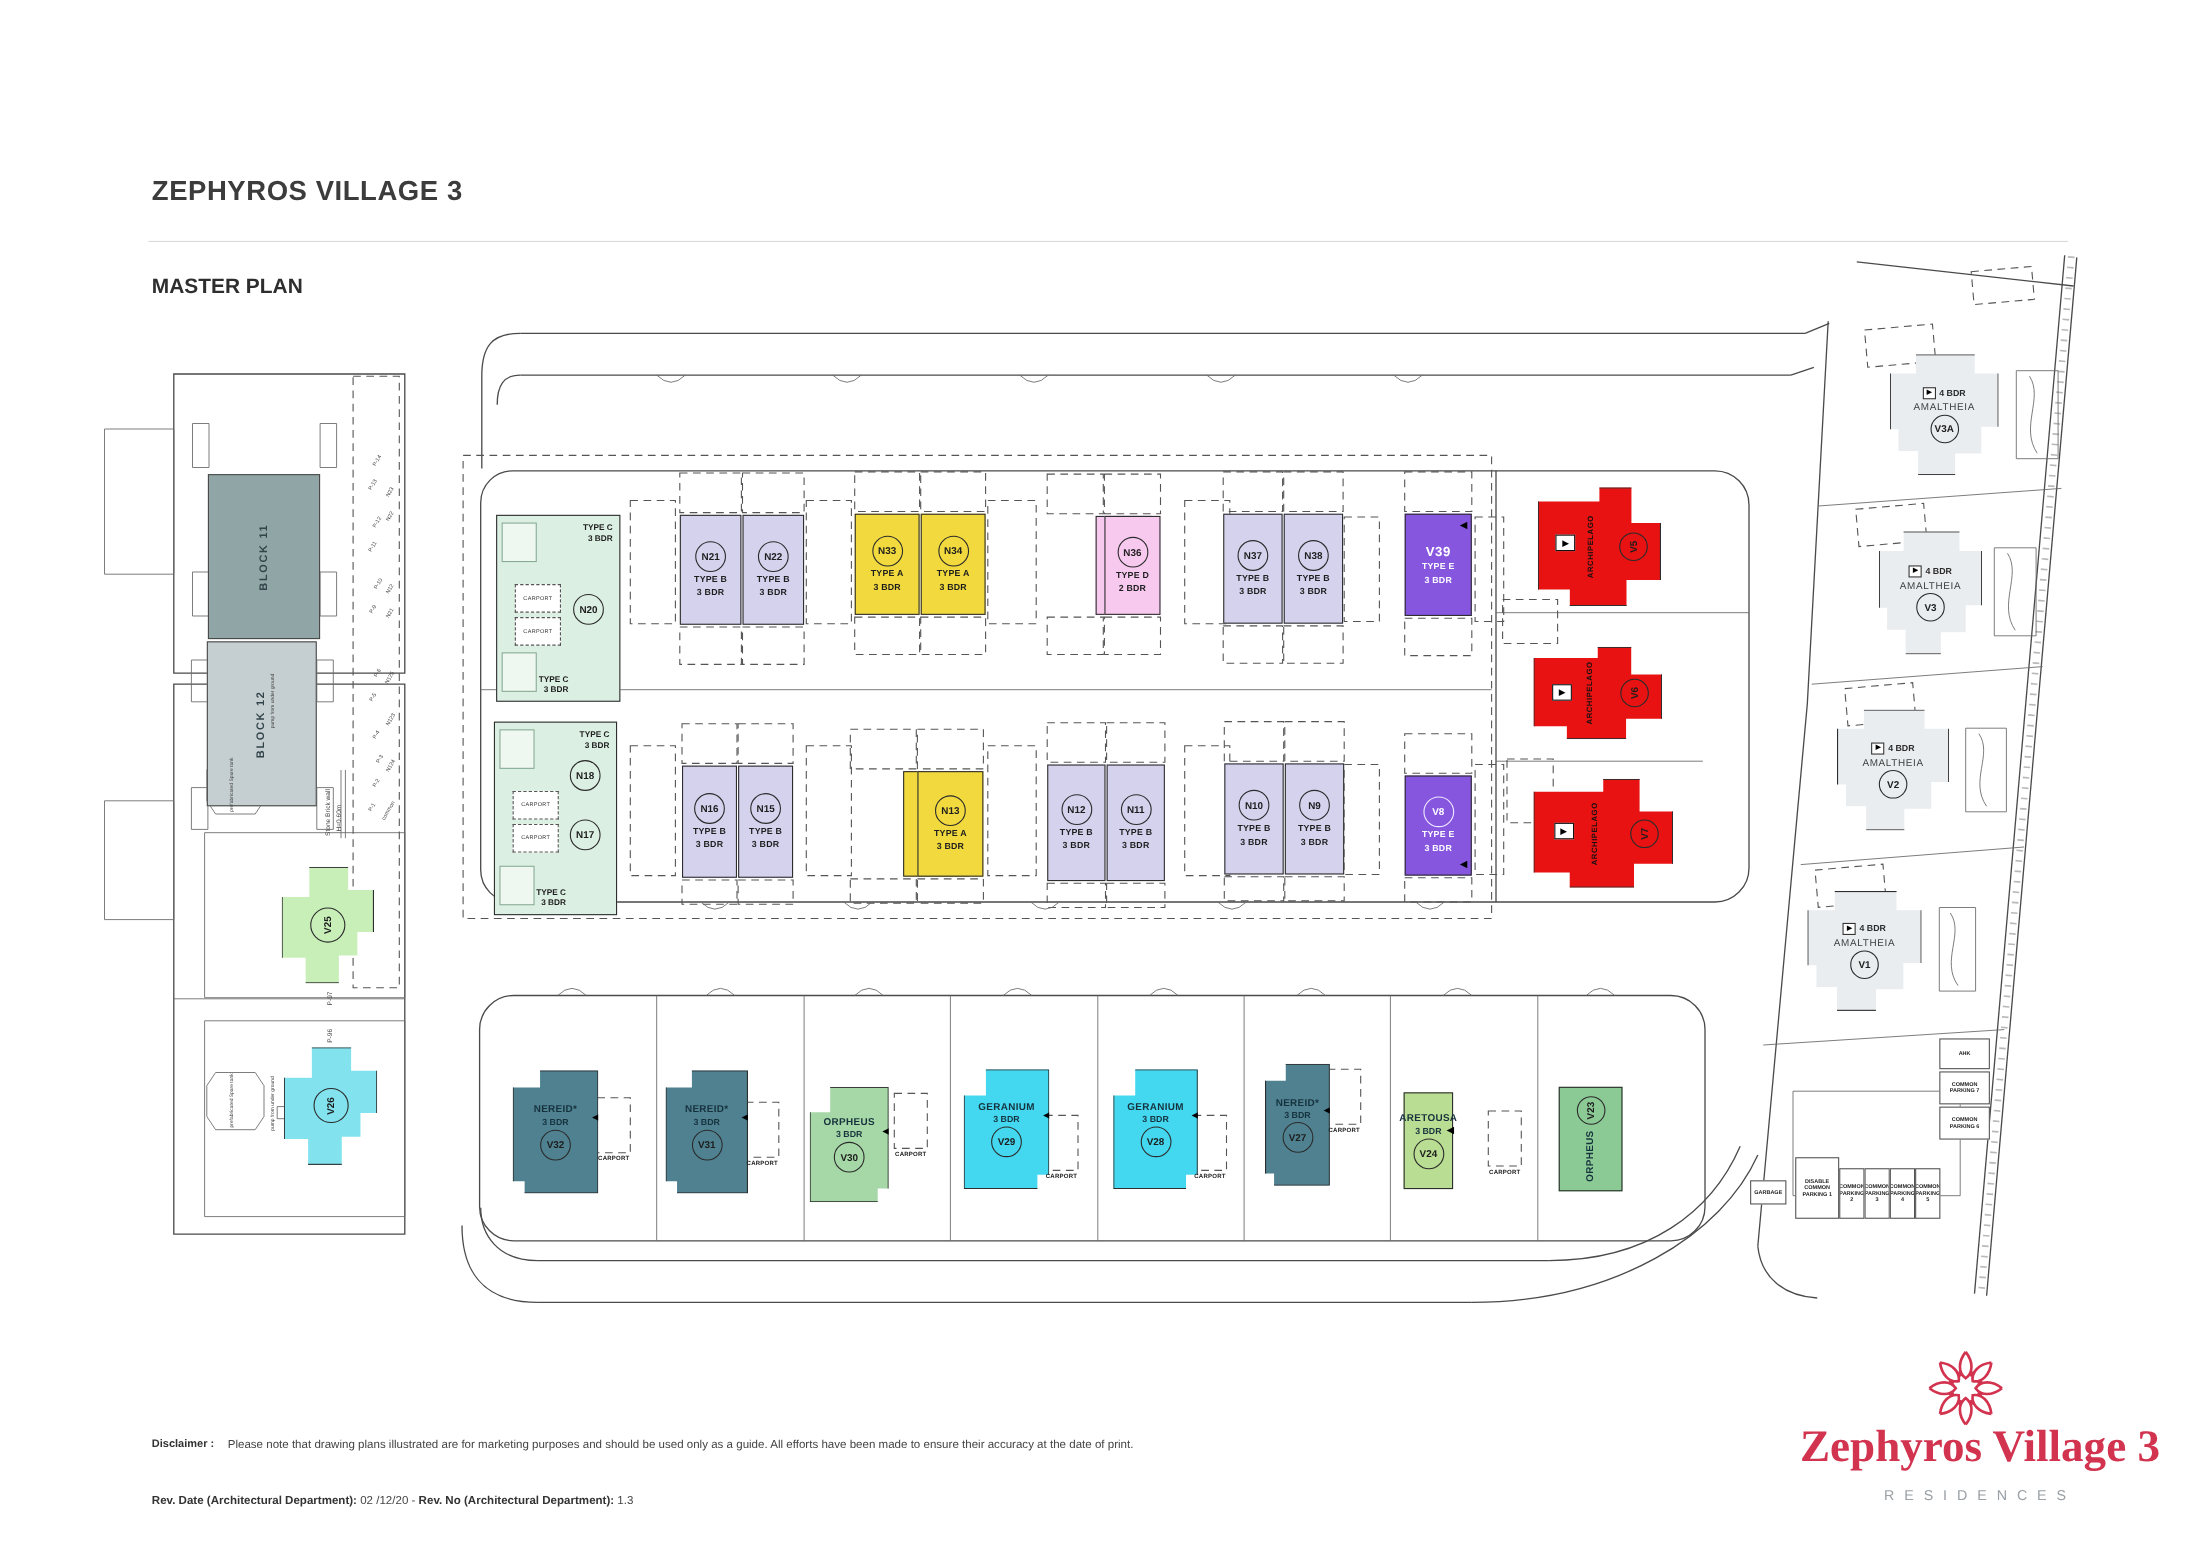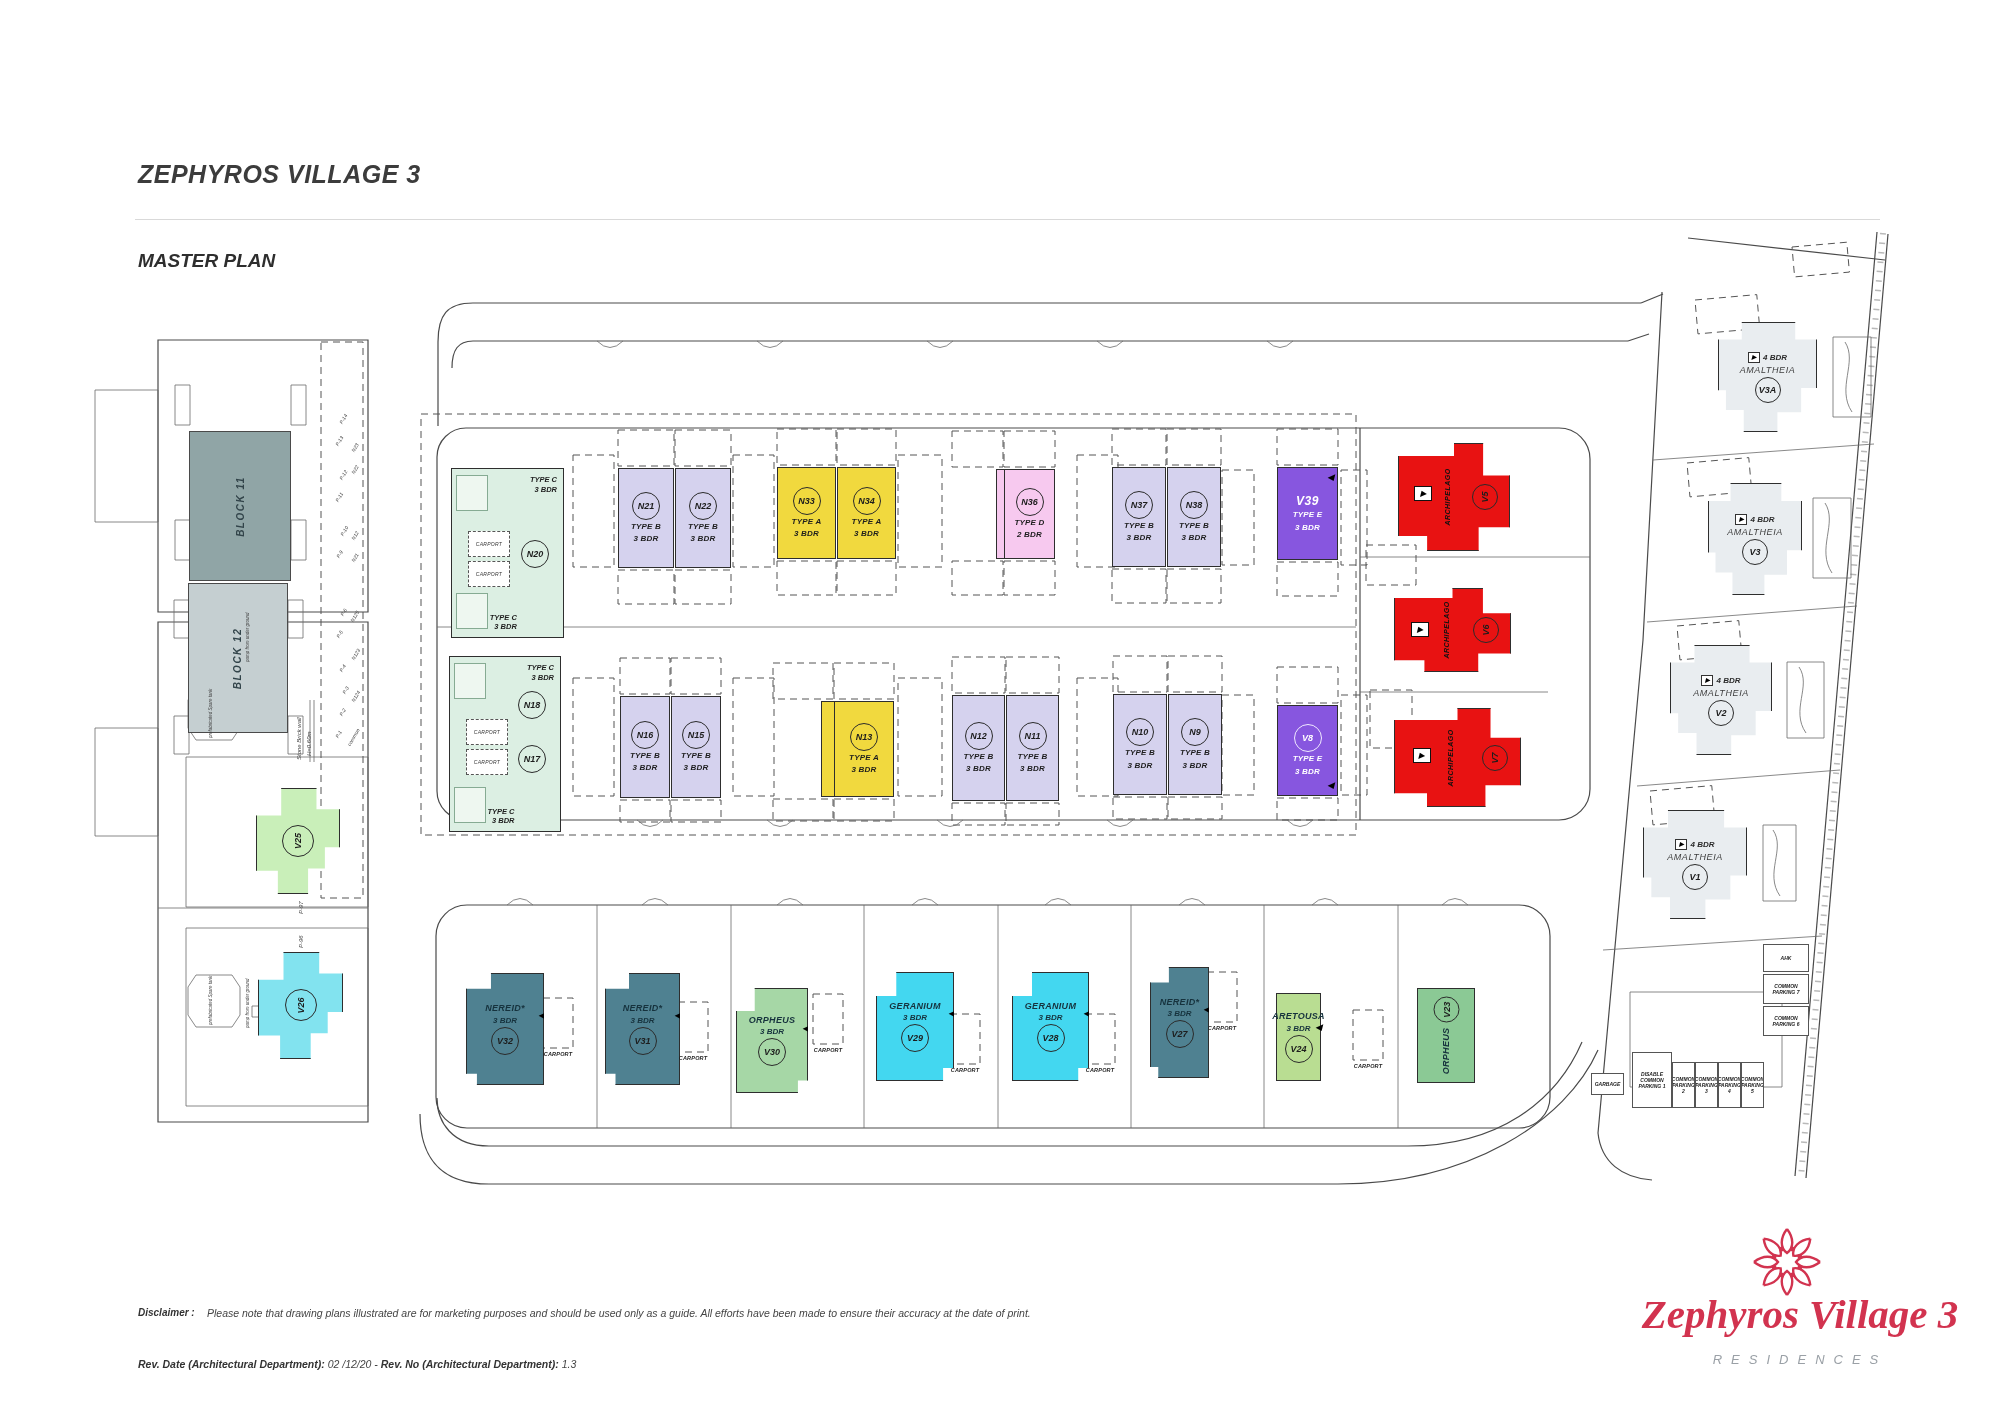--- a/index.html
+++ b/index.html
@@ -1,17 +1,17 @@
 <!DOCTYPE html>
 <html><head>
 <meta charset="utf-8">
 <style>
   html,body{margin:0;padding:0;background:#fff;}
   .page{position:relative;width:2000px;height:1414px;background:#ffffff;overflow:hidden;
-        font-family:"Liberation Sans",sans-serif;color:#222;font-style:italic;}
+        font-family:"Liberation Sans",sans-serif;color:#222;}
   
   .title{position:absolute;left:138px;top:160px;font-size:25px;font-weight:600;color:#3c3c3c;letter-spacing:.5px;}
   .rule{position:absolute;left:135px;top:219px;width:1745px;height:1px;background:#d9d9d9;}
   .subtitle{position:absolute;left:138px;top:250px;font-size:19px;font-weight:600;color:#2e2e2e;}
   
   #plan{position:absolute;left:0;top:0;width:2000px;height:1414px;}
   #plan path,#plan rect,#plan polygon{vector-effect:non-scaling-stroke;}
   .ln{stroke:#4a4a4a;stroke-width:1.2;fill:none;}
   .lnt{stroke:#6b6b6b;stroke-width:.8;fill:none;}
   .dash{stroke:#555;stroke-width:1;fill:none;stroke-dasharray:7 5;}

